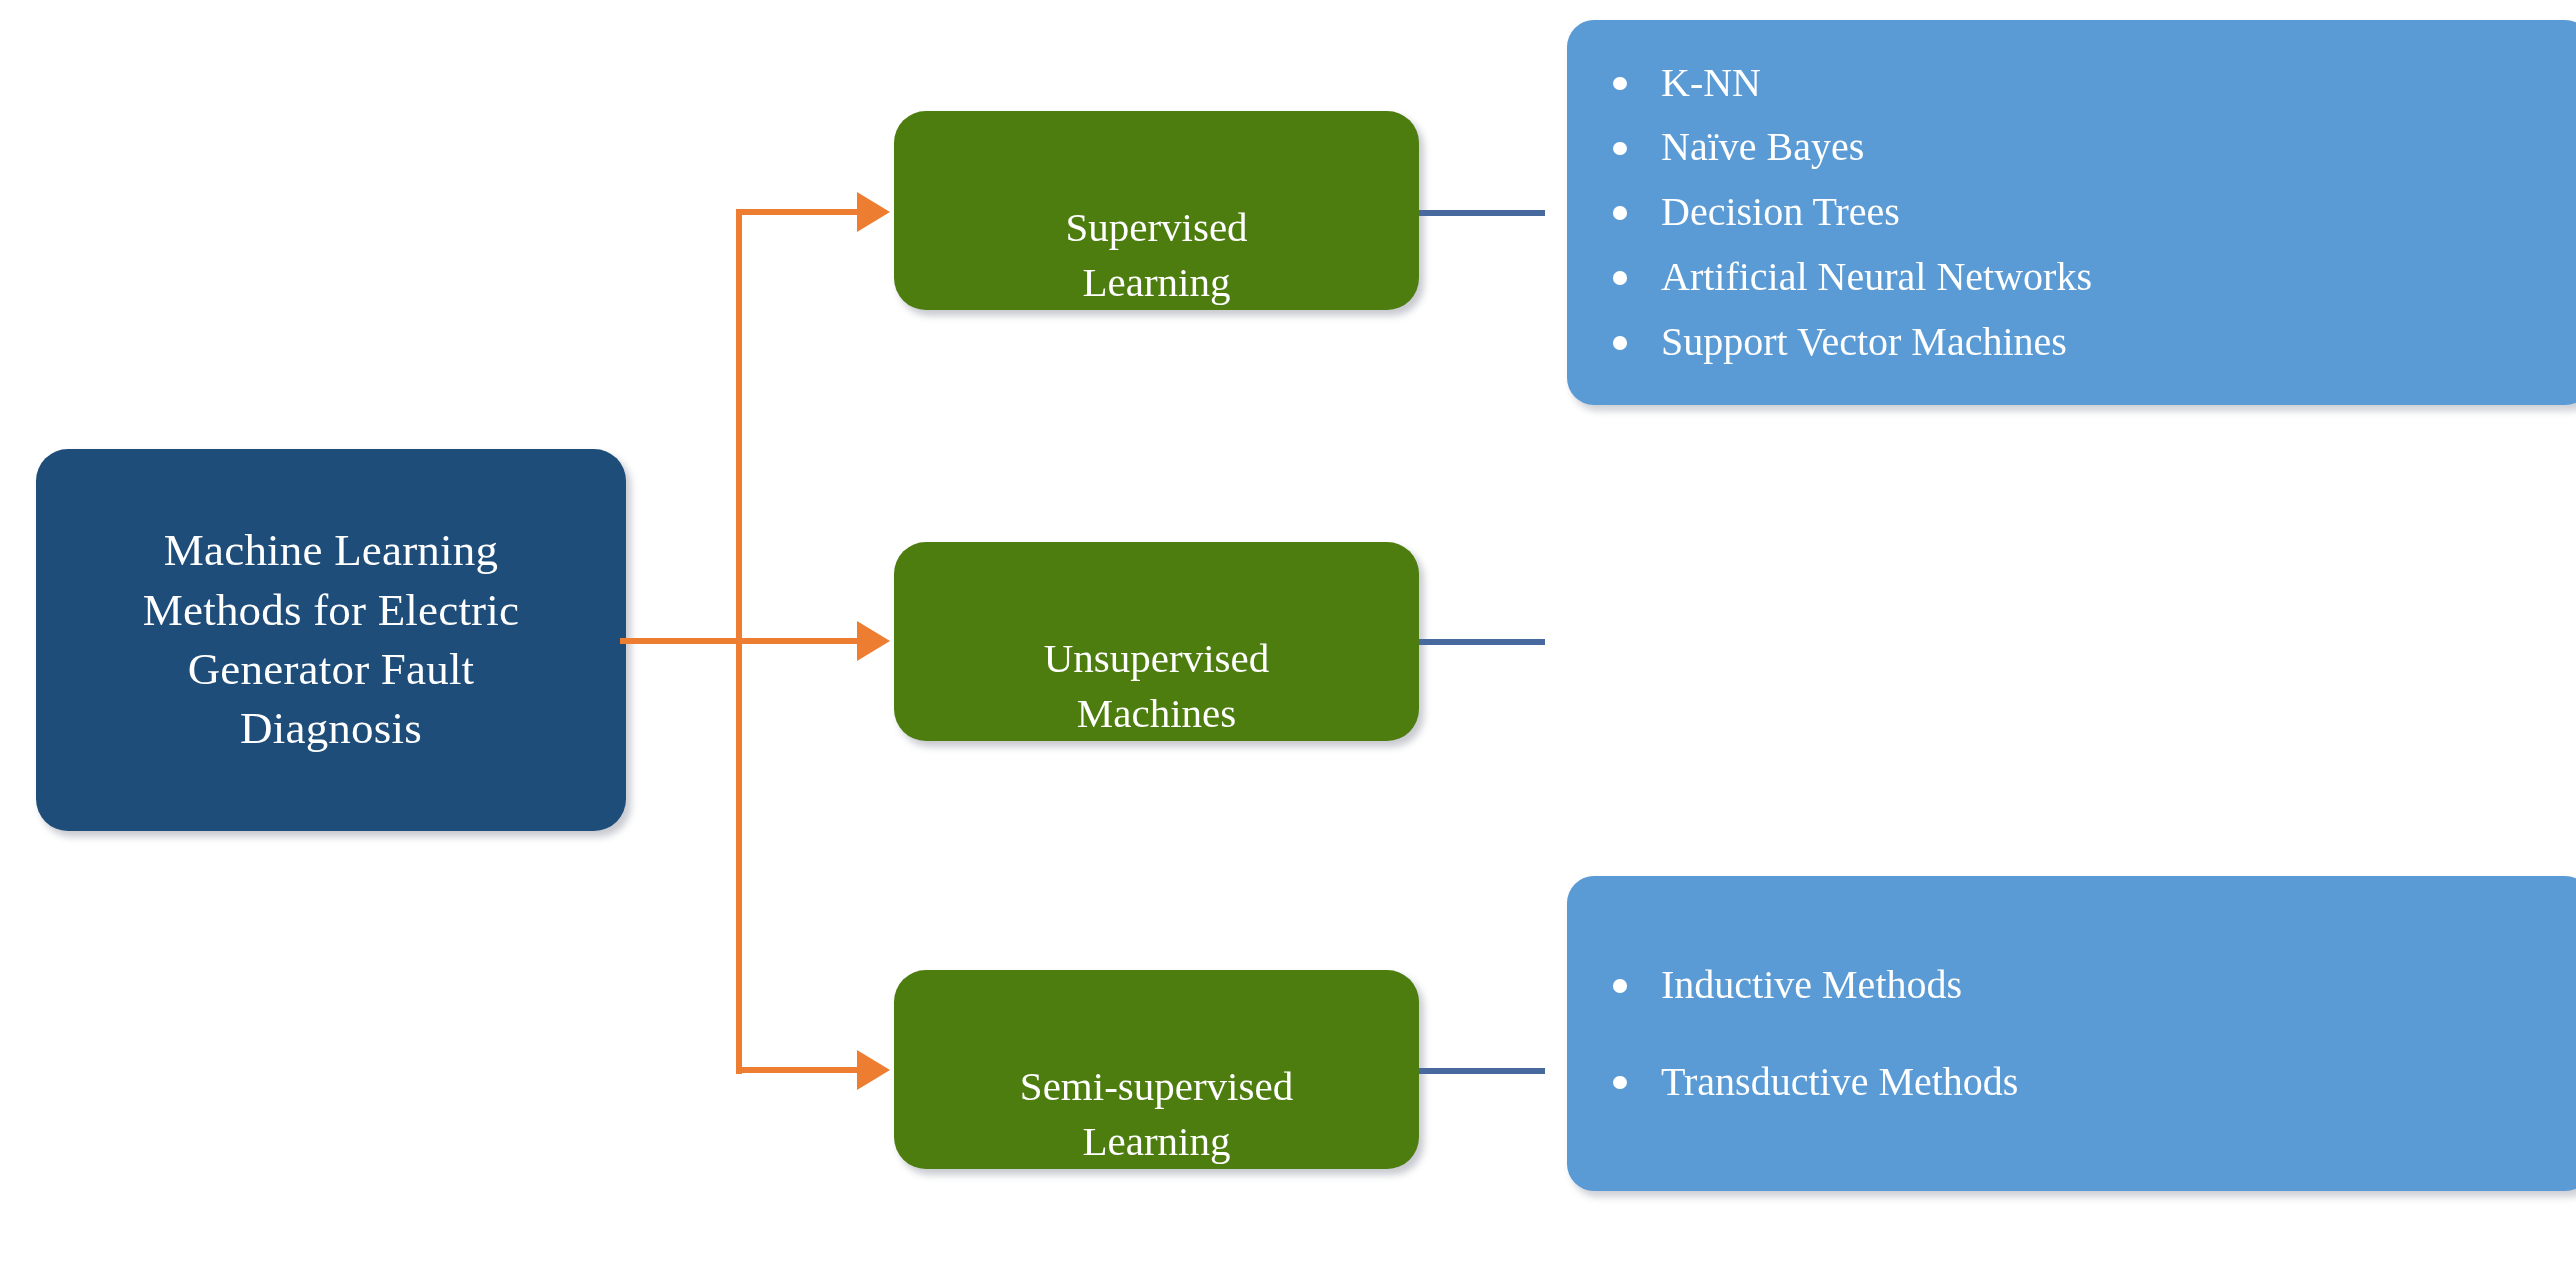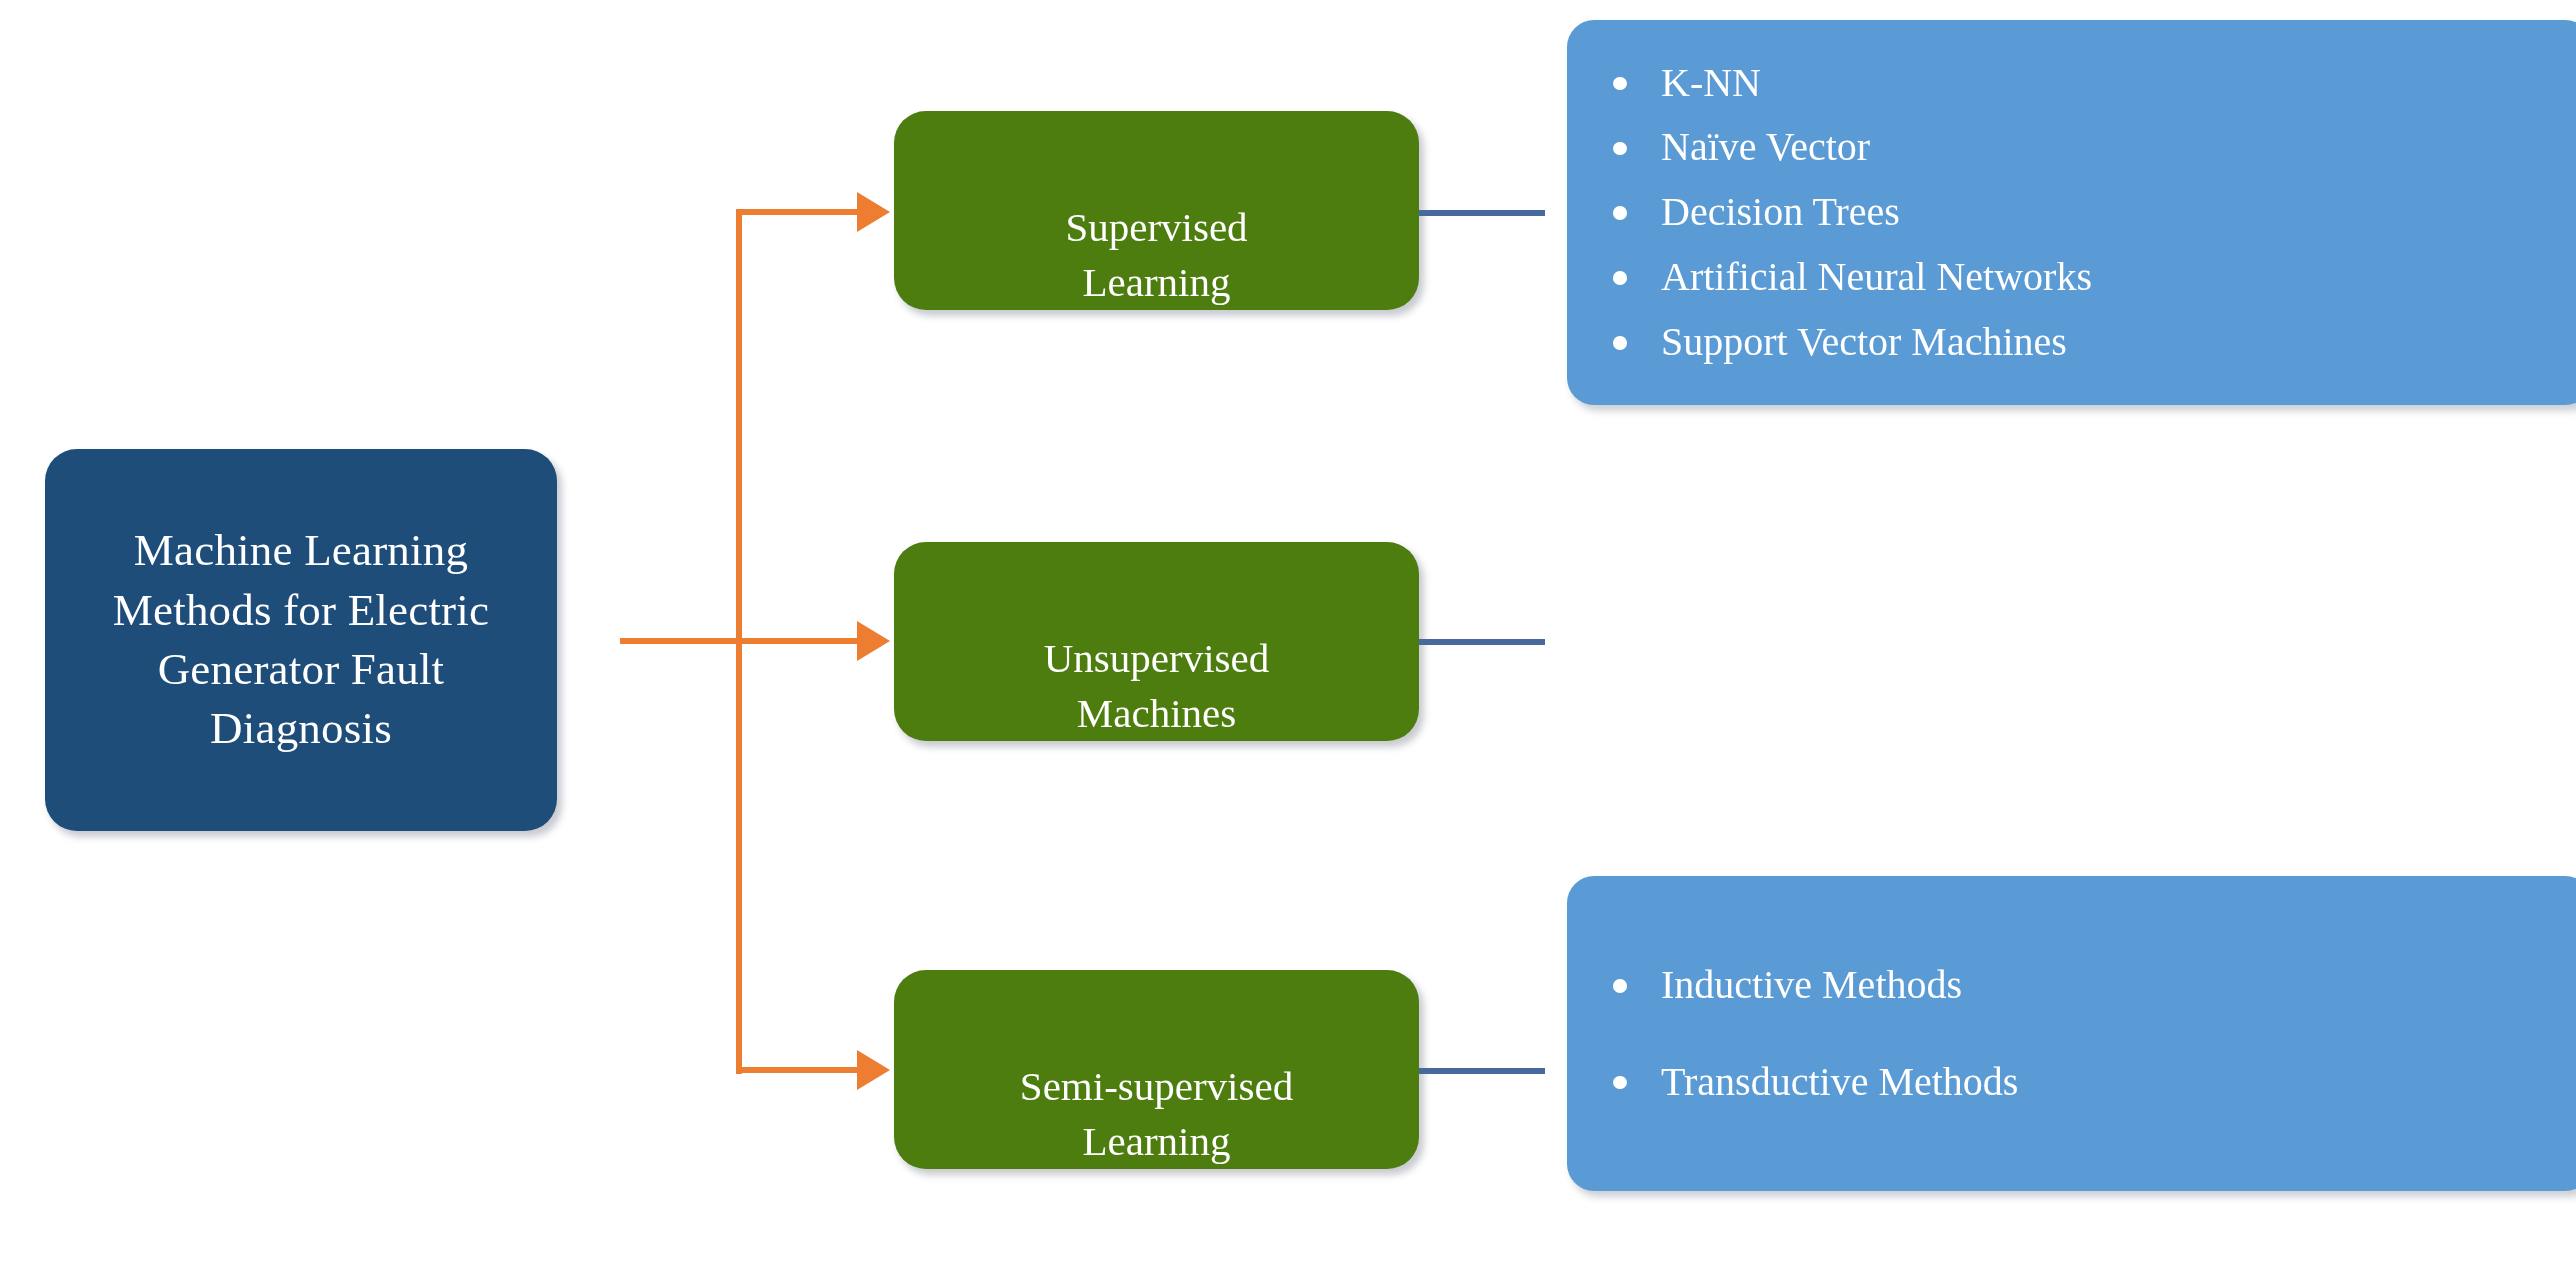--- a/index.html
+++ b/index.html
@@ -24,23 +24,23 @@
     align-items: center;
     justify-content: center;
     color: #ffffff;
     text-align: center;
     border-radius: 27px;
     box-shadow: 4.8px 5.6px 7.2px rgba(60,70,90,0.28);
   }
 
   
   .root-node {
-    left: 45px;
+    left: 36px;
     top: 449px;
-    width: 512px;
+    width: 590px;
     height: 382px;
     background: #1f4d7a;
     border-radius: 32px;
     text-align: center;
   }
   .root-label {
     font-size: 45px;
     line-height: 1.32;
     letter-spacing: 0.2px;
     padding: 0 27px;
@@ -190,21 +190,21 @@
 Learning</span>
   </div>
 
   <div class="link l1"></div>
   <div class="link l2"></div>
   <div class="link l3"></div>
 
   <div class="panel p1">
     <ul>
       <li>K-NN</li>
-      <li>Naïve Vector</li>
+      <li>Naïve Bayes</li>
       <li>Decision Trees</li>
       <li>Artificial Neural Networks</li>
       <li>Support Vector Machines</li>
     </ul>
   </div>
 
 
   <div class="panel p3">
     <ul>
       <li>Inductive Methods</li>

